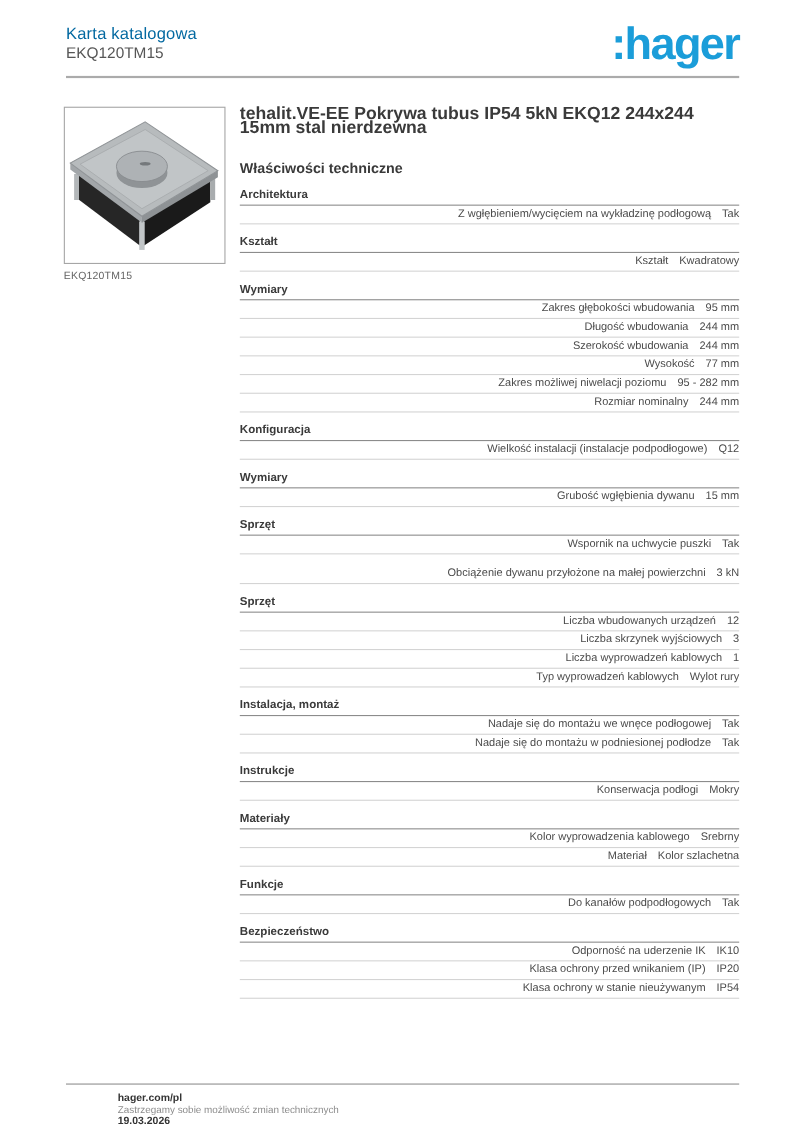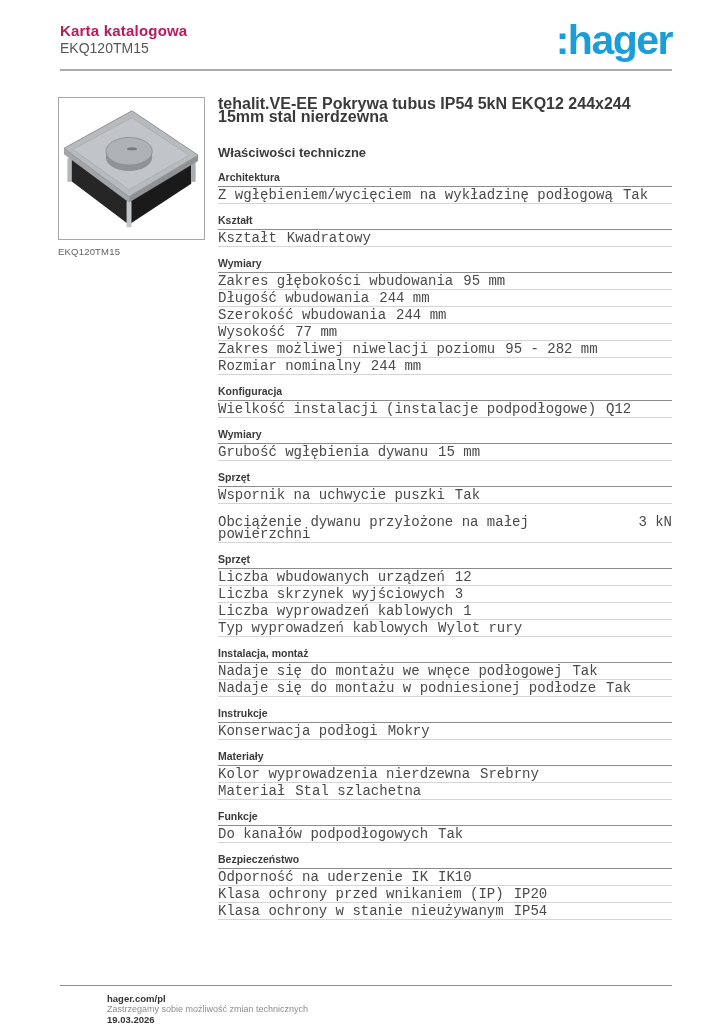--- a/index.html
+++ b/index.html
@@ -9,44 +9,44 @@
     font-family: "Liberation Sans", sans-serif;
     color: #3f3f3f;
     position: relative;
     overflow: hidden;
   }
   .page { position: relative; width: 724px; height: 1024px; background: #fff; }
 
   
   .header { position: absolute; left: 60px; right: 52px; top: 21px;
             display: flex; justify-content: space-between; align-items: flex-start; }
-  .doc-type { font-size: 15px; font-weight: bold; color: #be185d; line-height: 19px; letter-spacing: 0.2px; }
+  .doc-type { font-size: 15px; font-weight: normal; color: #0369a1; line-height: 19px; letter-spacing: 0.2px; }
   .product-code { font-size: 14px; color: #565656; line-height: 17px; }
   .logo { font-size: 41px; font-weight: bold; letter-spacing: -1.5px; line-height: 34px; margin-top: 2px; }
   .header-rule { position: absolute; left: 60px; right: 52px; top: 69px;
                  border: 0; border-top: 2px solid #ababab; }
 
   
   .aside { position: absolute; left: 58px; top: 97px; width: 147px; }
   .image-box { width: 147px; height: 143px; border: 1px solid #a6a6a6; background: #fff;
                display: flex; align-items: center; justify-content: center; }
   .image-caption { margin-top: 6px; font-size: 9.5px; color: #636363; letter-spacing: 0.2px; }
 
   
   .specs { position: absolute; left: 218px; top: 97px; width: 454px; }
   .product-title { font-size: 16px; font-weight: bold; color: #3a3a3a; line-height: 13px; }
   .tech-heading { font-size: 13px; font-weight: bold; color: #3a3a3a; margin-top: 23px; line-height: 13px; }
   #spec-sections { margin-top: 12px; }
   .spec-section { margin-bottom: 10px; }
   .spec-section h3 { font-size: 10.5px; font-weight: bold; color: #3a3a3a;
                      line-height: 13px; padding-bottom: 2px;
                      border-bottom: 1px solid #8c8c8c; }
-  .spec-row { display: flex; justify-content: flex-start; gap: 10px;
-              font-size: 14px; color: #4a4a4a; line-height: 12px;
-              padding: 2px 0 2px 0; border-bottom: 1px solid #d4d4d4; font-family: Liberation Mono, monospace; }
+  .spec-row { display: flex; justify-content: flex-end; gap: 10px;
+              font-size: 10px; color: #4a4a4a; line-height: 12px;
+              padding: 2px 0 2px 0; border-bottom: 1px solid #d4d4d4; }
   .spec-label { text-align: left; }
   .spec-value { text-align: right; white-space: nowrap; }
 
   
   .footer-rule { position: absolute; left: 60px; right: 52px; top: 985px;
                  border: 0; border-top: 1px solid #8f8f8f; }
   .footer-row { position: absolute; left: 60px; right: 52px; top: 993px;
                 display: flex; justify-content: space-between; align-items: baseline; flex-direction: column; }
   .footer-website { font-size: 9.5px; font-weight: bold; color: #333; }
   .footer-disclaimer { font-size: 9px; color: #8d8d8d; margin-left: 47px; }
@@ -195,26 +195,26 @@
         <section class="spec-section">
           <h3>Instrukcje</h3>
           <div class="spec-row">
             <span class="spec-label">Konserwacja podłogi</span>
             <span class="spec-value">Mokry</span>
           </div>
         </section>
         <section class="spec-section">
           <h3>Materiały</h3>
           <div class="spec-row">
-            <span class="spec-label">Kolor wyprowadzenia nierdzewna</span>
+            <span class="spec-label">Kolor wyprowadzenia kablowego</span>
             <span class="spec-value">Srebrny</span>
           </div>
           <div class="spec-row">
             <span class="spec-label">Materiał</span>
-            <span class="spec-value">Stal szlachetna</span>
+            <span class="spec-value">Kolor szlachetna</span>
           </div>
         </section>
         <section class="spec-section">
           <h3>Funkcje</h3>
           <div class="spec-row">
             <span class="spec-label">Do kanałów podpodłogowych</span>
             <span class="spec-value">Tak</span>
           </div>
         </section>
         <section class="spec-section">

